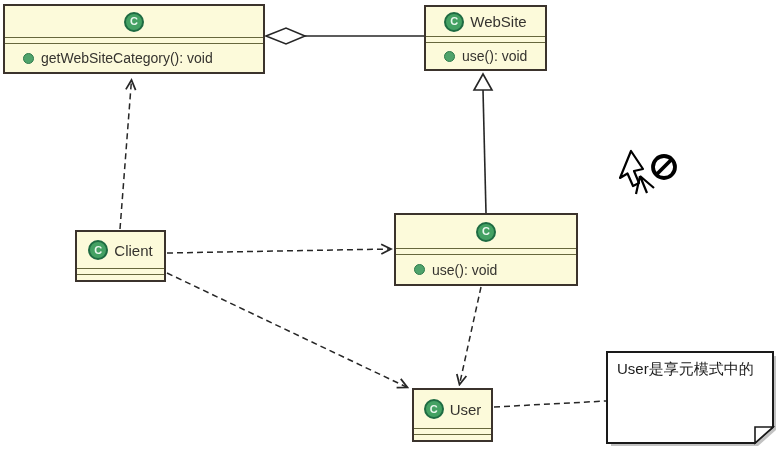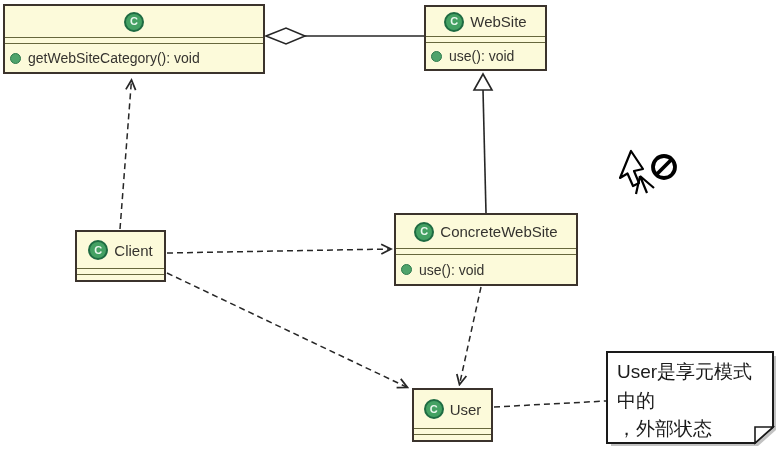--- a/index.html
+++ b/index.html
@@ -17,37 +17,37 @@
     gap:6px;font-size:15px;color:#35332F;white-space:nowrap;
   }
   .cicon{
     width:16px;height:16px;border-radius:50%;background:#44A163;
     border:2px solid #1E6B42;color:#EAF7EE;font-size:11px;font-weight:bold;
     display:flex;align-items:center;justify-content:center;line-height:1;flex:0 0 auto;
   }
   .attrs{flex:0 0 5px;border-top:1.5px solid #67673C;}
   .empty-row{flex:0 0 5px;border-top:1.5px solid #67673C;}
   .methods{flex:1;display:flex;align-items:center;border-top:1.5px solid #67673C;}
-  .method{display:flex;align-items:center;gap:7px;padding-left:5px;font-size:14px;color:#35332F;white-space:nowrap;}
+  .method{display:flex;align-items:center;gap:7px;padding-left:18px;font-size:14px;color:#35332F;white-space:nowrap;}
   .mdot{width:9px;height:9px;border-radius:50%;background:#4FA36B;border:1.5px solid #2E7A4C;flex:0 0 auto;}
 
   .c-factory{left:3px;top:4px;width:262px;height:70px;}
   .c-factory .uml-title{flex-basis:31px;}
   .c-website{left:424px;top:5px;width:123px;height:66px;}
   .c-website .uml-title{flex-basis:29px;}
   .c-concrete{left:394px;top:213px;width:184px;height:73px;}
   .c-concrete .uml-title{flex-basis:33px;}
   .c-client{left:75px;top:230px;width:91px;height:52px;}
   .c-client .uml-title{flex:1;}
   .c-user{left:412px;top:388px;width:81px;height:54px;}
   .c-user .uml-title{flex:1;}
 
   .note-text{
     position:absolute;left:617px;top:358px;width:152px;z-index:3;
-    font-size:19px;line-height:1.5;color:#1b1b1b;
+    font-size:15px;line-height:1.5;color:#1b1b1b;
   }
 </style>
 </head>
 <body>
 
 <div>
 
   <svg class="layer" width="783" height="449" viewBox="0 0 783 449">
     <defs>
       <marker id="openArrow" viewBox="0 0 12 12" refX="10.5" refY="6" markerWidth="13" markerHeight="13" orient="auto" markerUnits="userSpaceOnUse">
@@ -112,21 +112,20 @@
       <div class="method">
         <span class="mdot"></span>
         <span>use(): void</span>
       </div>
     </div>
   </div>
 
   <div class="uml-class c-concrete">
     <div class="uml-title">
       <span class="cicon">C</span>
-      <span>ConcreteWebSite</span>
     </div>
     <div class="attrs"></div>
     <div class="methods">
       <div class="method">
         <span class="mdot"></span>
         <span>use(): void</span>
       </div>
     </div>
   </div>
 
@@ -143,16 +142,15 @@
     <div class="uml-title">
       <span class="cicon">C</span>
       <span>User</span>
     </div>
     <div class="empty-row"></div>
     <div class="empty-row"></div>
   </div>
 
   <div class="note-text">
     <div>User是享元模式中的</div>
-    <div>，外部状态</div>
   </div>
 
 </div>
 
 </body></html>

